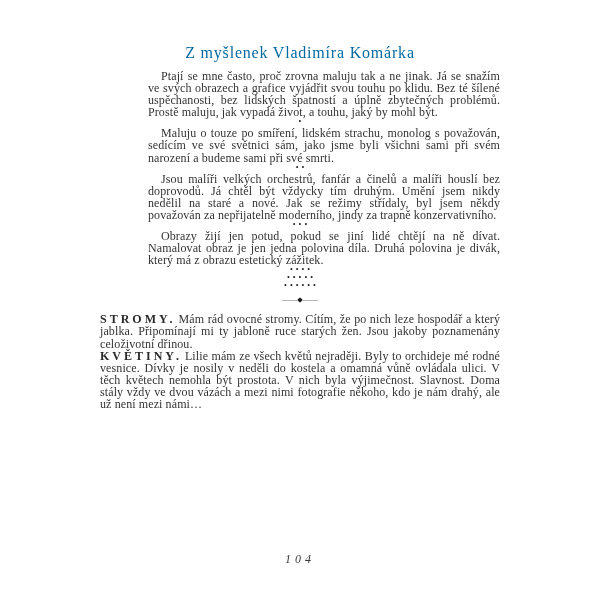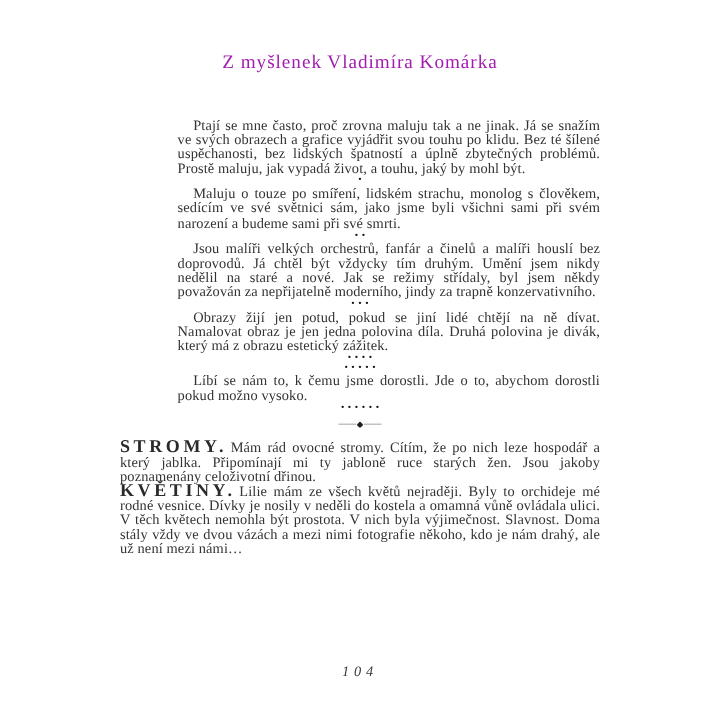--- a/index.html
+++ b/index.html
@@ -12,26 +12,26 @@
     font-family: "Liberation Serif", serif;
     color: #333333;
   }
   .content {
     position: absolute;
     left: 100px;
     top: 44px;
     width: 400px;
   }
   .title {
-    margin: 0 0 36px 0;
+    margin: 0 0 8px 0;
     text-align: center;
     font-size: 16px;
     font-weight: 400;
     letter-spacing: 0.8px;
-    color: #a21caf;
+    color: #0369a1;
   }
   .para {
     margin: 0;
     font-size: 12px;
     line-height: 12.1px;
     text-align: justify;
     letter-spacing: 0.1px;
   }
   .para.indent { text-indent: 13px; margin-left: 48px; }
   .sep {
@@ -60,21 +60,21 @@
     height: 4px;
     background: #1d1d1d;
     border-radius: 1px;
     margin: 0 1px;
     transform: rotate(45deg);
   }
   .theme { margin-top: 0; }
   .theme + .theme { margin-top: 0; }
   .theme-label {
     font-weight: 700;
-    font-size: 15px;
+    font-size: 12px;
     letter-spacing: 3px;
     color: #2a2a2a;
     margin-right: 3px;
   }
   .folio {
     position: absolute;
     left: 0;
     top: 552px;
     width: 600px;
     text-align: center;
@@ -88,32 +88,31 @@
 <body>
 
 <div class="page">
   <div class="content">
 
     <h1 class="title">Z myšlenek Vladimíra Komárka</h1>
 
     <p class="para indent">Ptají se mne často, proč zrovna maluju tak a ne jinak. Já se snažím ve svých obrazech a grafice vyjádřit svou touhu po klidu. Bez té šílené uspěchanosti, bez lidských špatností a úplně zbytečných problémů. Prostě maluju, jak vypadá život, a touhu, jaký by mohl být.</p>
     <div class="sep">•</div>
 
-    <p class="para indent">Maluju o touze po smíření, lidském strachu, monolog s člověkem, sedícím ve své světnici sám, jako jsme byli všichni sami při svém narození a budeme sami při své smrti.</p>
+    <p class="para indent">Maluju o touze po smíření, lidském strachu, monolog s považován, sedícím ve své světnici sám, jako jsme byli všichni sami při svém narození a budeme sami při své smrti.</p>
     <div class="sep">••</div>
 
     <p class="para indent">Jsou malíři velkých orchestrů, fanfár a činelů a malíři houslí bez doprovodů. Já chtěl být vždycky tím druhým. Umění jsem nikdy nedělil na staré a nové. Jak se režimy střídaly, byl jsem někdy považován za nepřijatelně moderního, jindy za trapně konzervativního.</p>
     <div class="sep">•••</div>
 
     <p class="para indent">Obrazy žijí jen potud, pokud se jiní lidé chtějí na ně dívat. Namalovat obraz je jen jedna polovina díla. Druhá polovina je divák, který má z obrazu estetický zážitek.</p>
     <div class="sep">••••</div>
 
     <div class="sep">•••••</div>
 
-    <p class="para indent">Líbí se nám to, k čemu jsme dorostli. Jde o to, abychom dorostli pokud možno vysoko.</p>
     <div class="sep">••••••</div>
 
 
     <div class="divider">
       <span class="divider-line"></span>
       <span class="divider-dot"></span>
       <span class="divider-line"></span>
     </div>
 
     <p class="para theme"><span class="theme-label">STROMY.</span><span>Mám rád ovocné stromy. Cítím, že po nich leze hospodář a který jablka. Připomínají mi ty jabloně ruce starých žen. Jsou jakoby poznamenány celoživotní dřinou.</span></p>

